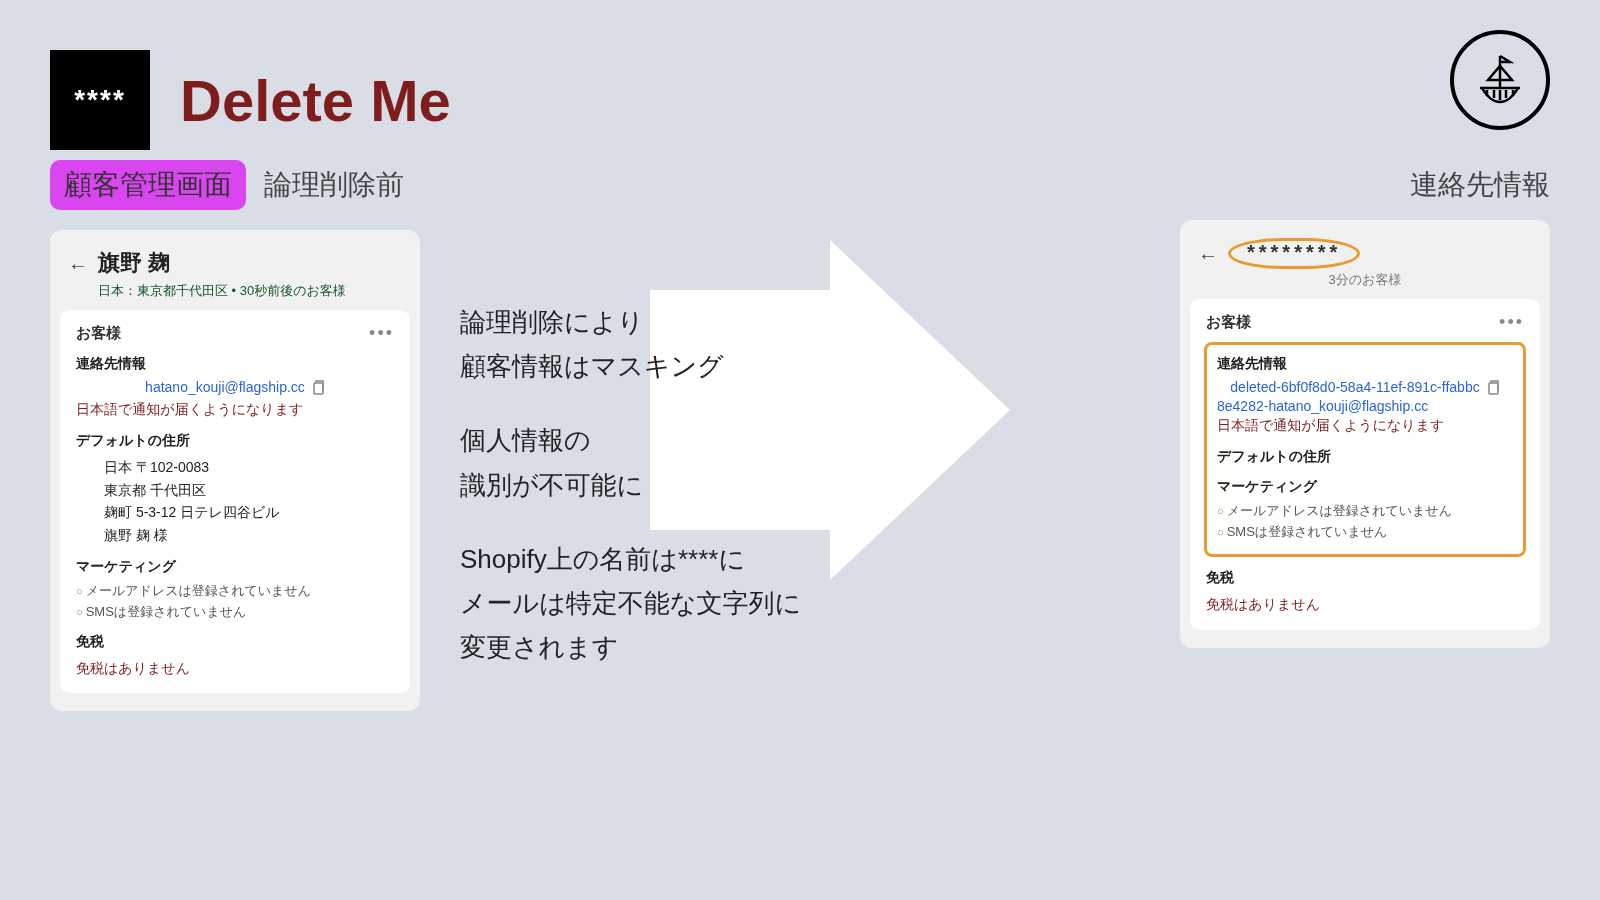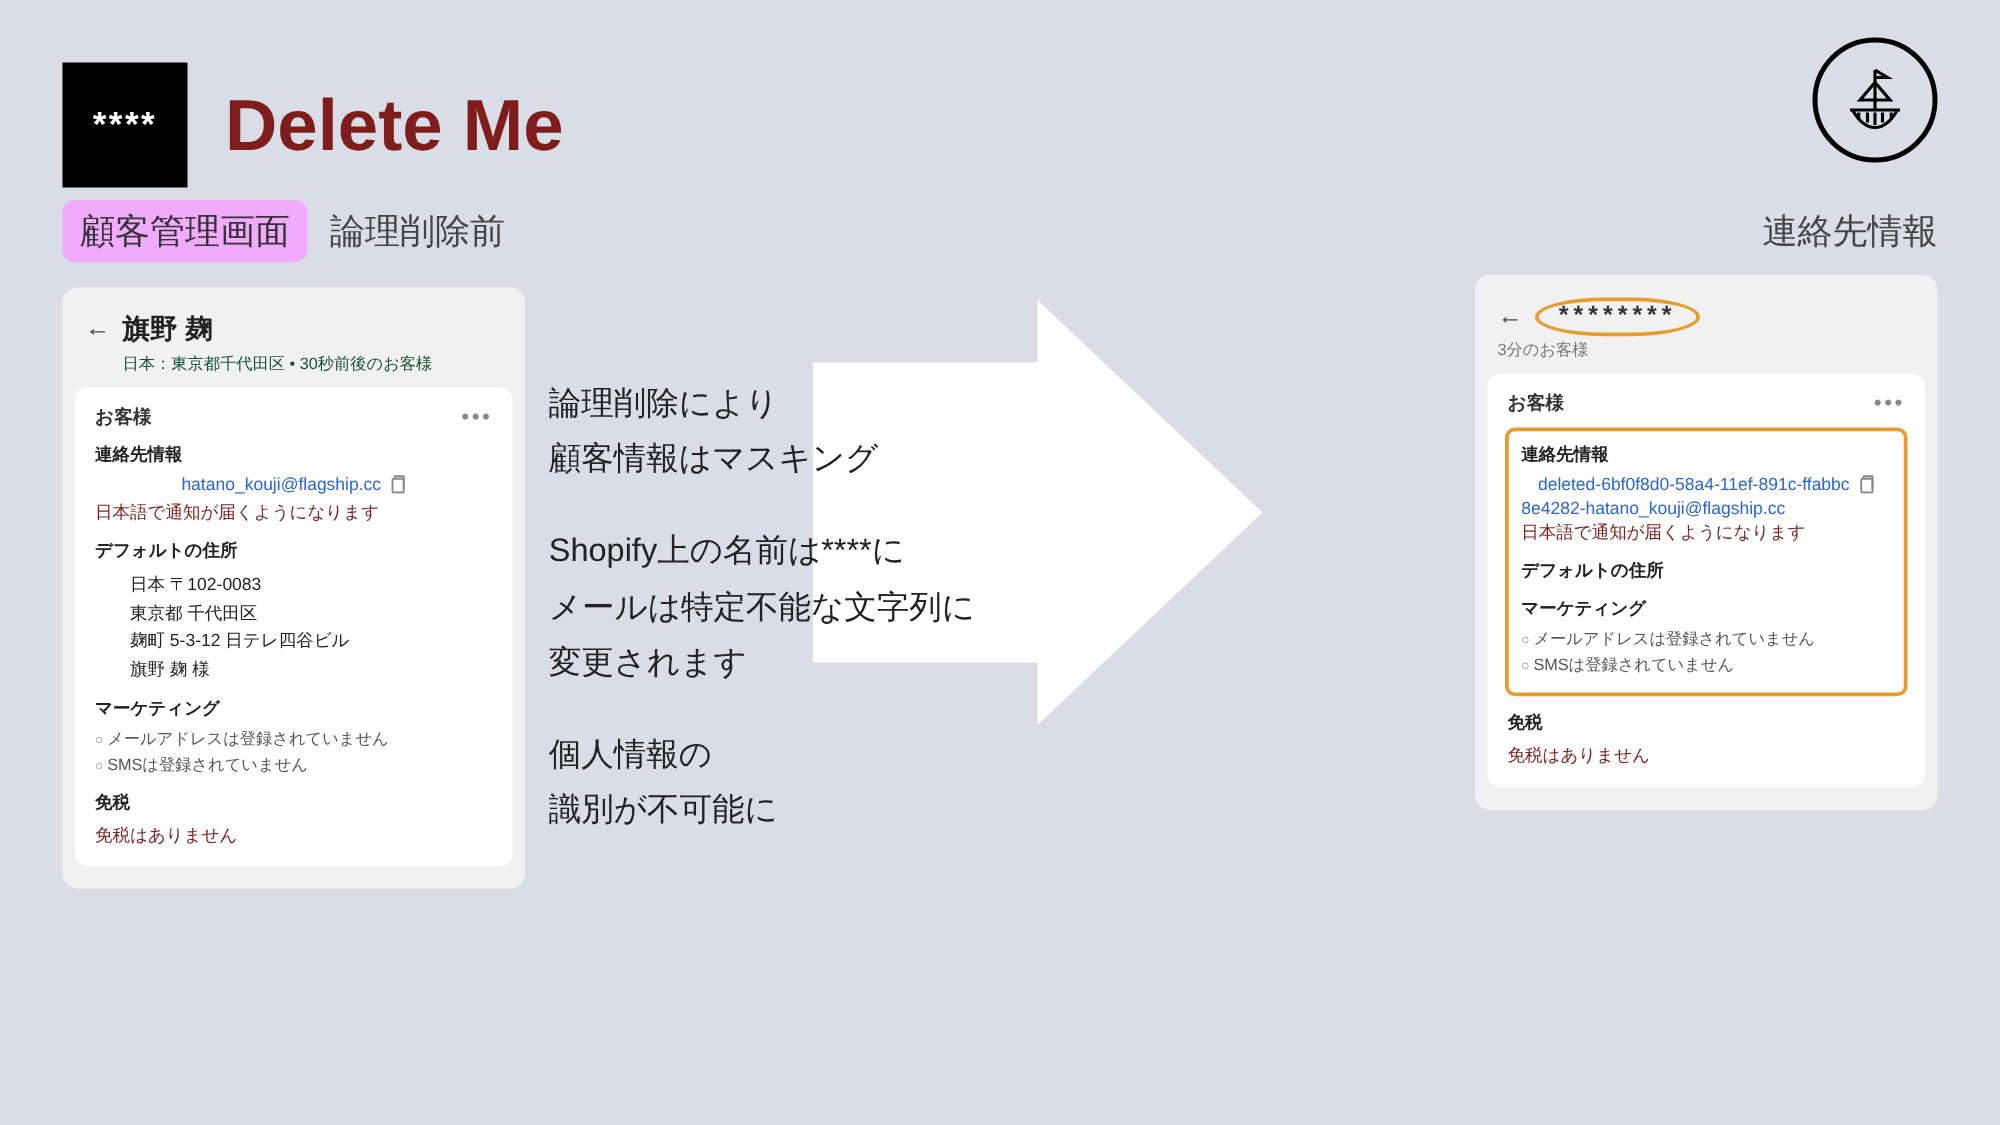--- a/index.html
+++ b/index.html
@@ -3,21 +3,21 @@
 <meta charset="utf-8">
 <style>
 * { box-sizing: border-box; margin: 0; padding: 0; }
 body { font-family: -apple-system, BlinkMacSystemFont, "Hiragino Sans", sans-serif; background: #d9dde6; width: 1600px; height: 900px; position: relative; overflow: hidden; }
 .header { display: flex; align-items: center; padding: 50px 50px 10px 50px; }
 .logo-box { width: 100px; height: 100px; background: #000; display: flex; align-items: center; justify-content: center; margin-right: 30px; }
 .logo-text { color: #fff; font-size: 28px; font-weight: 900; letter-spacing: 2px; }
 .title { font-size: 58px; font-weight: 700; color: #7f1d1d; }
 .ship-icon { position: absolute; top: 30px; right: 50px; width: 100px; height: 100px; border: 4px solid #000; border-radius: 50%; display: flex; align-items: center; justify-content: center; background: #d9dde6; }
 .labels-row { display: flex; align-items: center; padding: 0 50px 20px 50px; position: relative; }
-.badge { background: #f0abfc; border-radius: 10px; padding: 6px 14px; font-size: 28px; font-weight: 500; color: #333; margin-right: 18px; }
+.badge { background: #d946ef; border-radius: 10px; padding: 6px 14px; font-size: 28px; font-weight: 500; color: #333; margin-right: 18px; }
 .lbl { font-size: 28px; color: #444; }
 .lbl-right { position: absolute; right: 50px; font-size: 28px; color: #444; }
 .main { display: flex; padding: 0 50px; gap: 0; position: relative; }
 .panel { background: #f1f1f1; border-radius: 12px; width: 370px; font-size: 15px; color: #333; padding: 14px 0 18px 0; }
 .panel-header { padding: 4px 18px 10px 18px; }
 .back-row { display: flex; align-items: center; gap: 10px; }
 .back-arrow { font-size: 20px; color: #444; }
 .cust-name { font-size: 22px; font-weight: 700; color: #222; }
 .sub { font-size: 13px; color: #14532d; padding-left: 30px; margin-top: 4px; }
 .card { background: #fff; border-radius: 10px; margin: 0 10px; padding: 14px 16px; }
@@ -25,28 +25,28 @@
 .card-title { font-size: 15px; font-weight: 600; }
 .dots { color: #888; font-size: 18px; letter-spacing: 2px; line-height: 0.5; }
 .sec-label { font-size: 14px; font-weight: 700; margin: 12px 0 6px 0; color: #222; }
 .email-row { display: flex; justify-content: center; align-items: flex-start; }
 .email-link { color: #2a64d6; font-size: 14px; word-break: break-all; }
 .copy-ic { color: #888; font-size: 14px; flex-shrink: 0; margin-left: 6px; }
 .txt { font-size: 14px; color: #7f1d1d; line-height: 1.6; }
 .txt-dark { color: #222; margin-left: 28px; }
 .bullet-o { font-size: 13px; color: #555; margin: 3px 0; }
 .bullet-o::before { content: "○ "; font-size: 11px; color: #888; }
-.center { width: 520px; padding: 70px 20px 0 19px; position: relative; }
+.center { width: 520px; padding: 70px 20px 0 40px; position: relative; }
 .desc { font-size: 26px; color: #222; line-height: 1.7; position: relative; z-index: 2; }
 .desc p { margin-bottom: 30px; }
 .right-panel { position: absolute; right: 50px; top: 220px; width: 370px; }
 .masked-name { font-size: 20px; font-weight: 900; letter-spacing: 4px; color: #333; }
 .oval-highlight { display: inline-block; border: 3px solid #e89b2e; border-radius: 50%/60%; padding: 0 16px 2px 16px; }
 .orange-box { border: 3px solid #e89b2e; border-radius: 8px; padding: 10px 10px; margin: 0 -2px; }
-.sub-center { font-size: 13px; color: #777; text-align: left; margin-top: 2px; }
+.sub-center { font-size: 13px; color: #777; text-align: center; margin-top: 2px; }
 </style>
 </head>
 <body>
 
 <div class="header">
   <div class="logo-box">
     <span class="logo-text">****</span>
   </div>
   <div class="title">Delete Me</div>
 </div>
@@ -107,22 +107,22 @@
       <div class="txt">免税はありません</div>
     </div>
   </div>
 
   <div class="center">
     <svg width="360" height="340" viewBox="0 0 360 340" style="position:absolute; left:230px; top:10px; z-index:1;">
       <polygon points="0,50 180,50 180,0 360,170 180,340 180,290 0,290" fill="#ffffff"></polygon>
     </svg>
     <div class="desc">
       <p><span>論理削除により</span><br><span>顧客情報はマスキング</span></p>
+      <p><span>個人情報の</span><br><span>識別が不可能に</span></p>
       <p><span>Shopify上の名前は****に</span><br><span>メールは特定不能な文字列に</span><br><span>変更されます</span></p>
-      <p><span>個人情報の</span><br><span>識別が不可能に</span></p>
     </div>
   </div>
 
 </div>
 
 <div class="panel right-panel">
   <div class="panel-header" style="text-align:left;">
     <div class="back-row" style="justify-content:flex-start;">
       <span class="back-arrow">←</span>
       <span class="oval-highlight">

